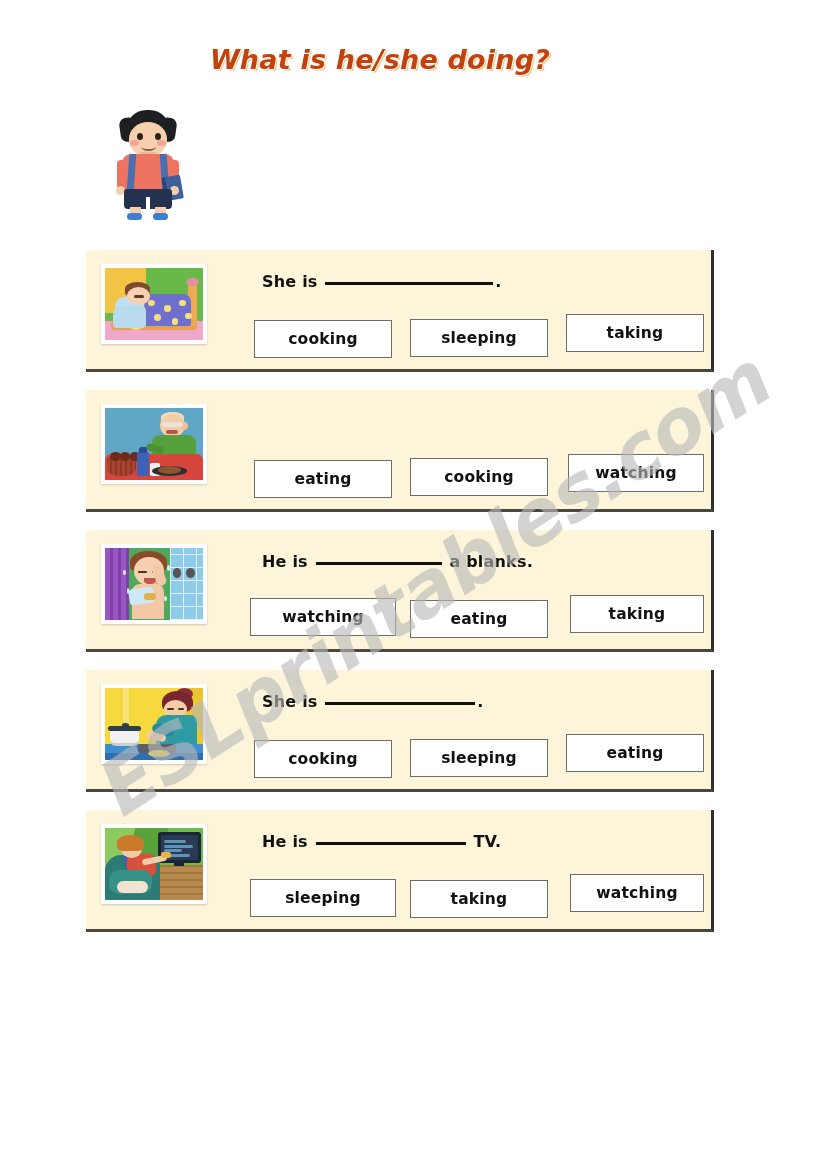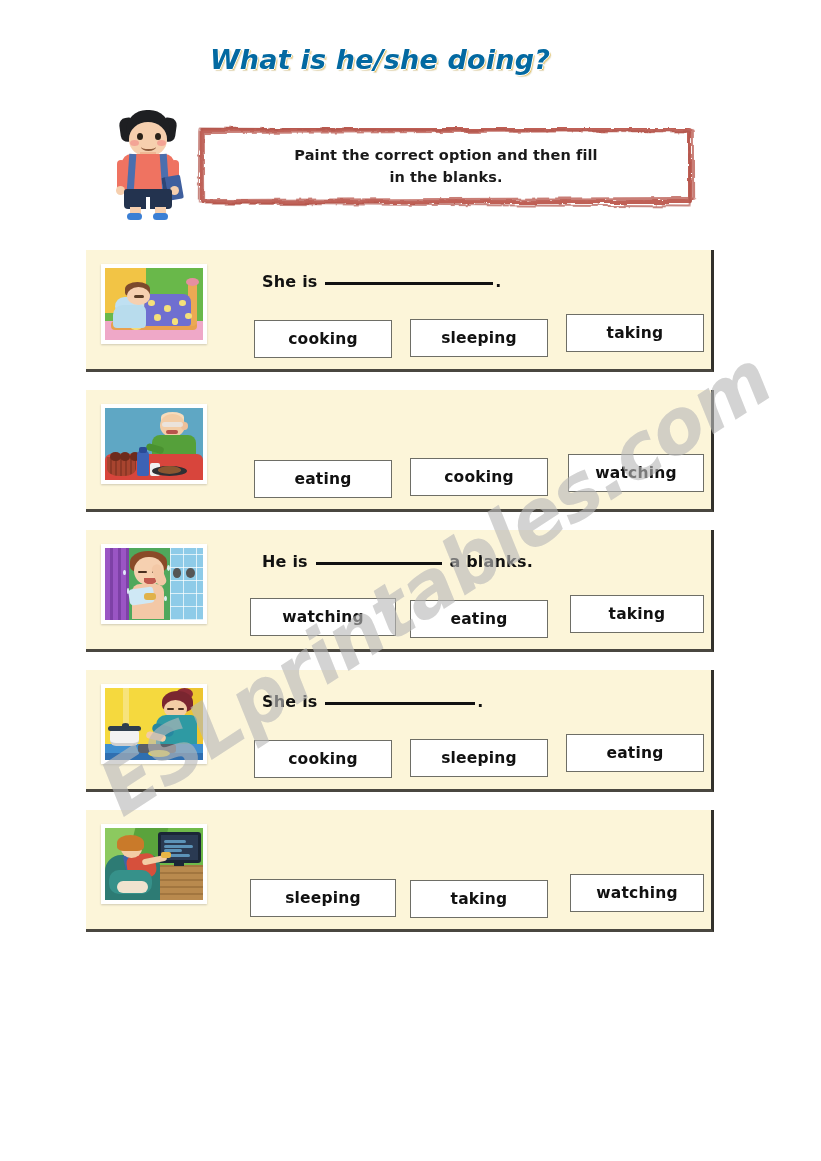--- a/index.html
+++ b/index.html
@@ -19,21 +19,21 @@
     width: 760px;
     text-align: center;
   }
   .title {
     display: inline-block;
     font-family: "DejaVu Sans", sans-serif;
     font-size: 27px;
     font-weight: bold;
     font-style: italic;
     letter-spacing: .2px;
-    color: #0369a1;
+    color: #c2410c;
     text-shadow:
       1px 0 0 #fff, -1px 0 0 #fff, 0 1px 0 #fff, 0 -1px 0 #fff,
       1.2px 1.2px 0 #e8bf4c, 2px 2px 1px rgba(180,150,60,.35);
   }
 
   
   .header { position:absolute; left:0; top:108px; width:821px; height:112px; }
 
   .boy { position:absolute; left:108px; top:2px; width:80px; height:108px; }
   .boy .hair       { position:absolute; left:18px; top:0;   width:44px; height:26px;
@@ -323,29 +323,20 @@
     <div class="book"></div>
     <div class="hand l"></div>
       <div class="hand r"></div>
     <div class="shorts"></div>
     <div class="leg l"></div>
       <div class="leg r"></div>
     <div class="shoe l"></div>
       <div class="shoe r"></div>
   </div>
 
-  <div class="instruction">
-    <div class="frame"></div>
-    <div class="frame f2"></div>
-    <div class="frame f3"></div>
-    <div class="itext">
-      <span>Paint the correct option and then  fill</span>
-      <span>in  the blanks.</span>
-    </div>
-  </div>
 </div>
 
 <div class="rows">
 
   <div class="row r1">
     <div class="thumb">
       <div class="pic p-sleep">
         <div class="wall"></div>
           <div class="wall2"></div>
           <div class="floor"></div>
@@ -497,20 +488,24 @@
         <div class="jeans"></div>
         <div class="shirt"></div>
         <div class="head"></div>
           <div class="hair"></div>
         <div class="arm"></div>
           <div class="remote"></div>
         <div class="cush"></div>
           <div class="legs"></div>
       </div>
     </div>
+    <div class="sentence">
+      <span>He is</span>
+      <span class="blank" style="width:150px"></span><span> TV.</span>
+    </div>
     <div class="options">
       <div class="opt o1">sleeping</div>
       <div class="opt o2">taking</div>
       <div class="opt o3">watching</div>
     </div>
   </div>
 
 </div>
 
 <div class="watermark">ESLprintables.com</div>

